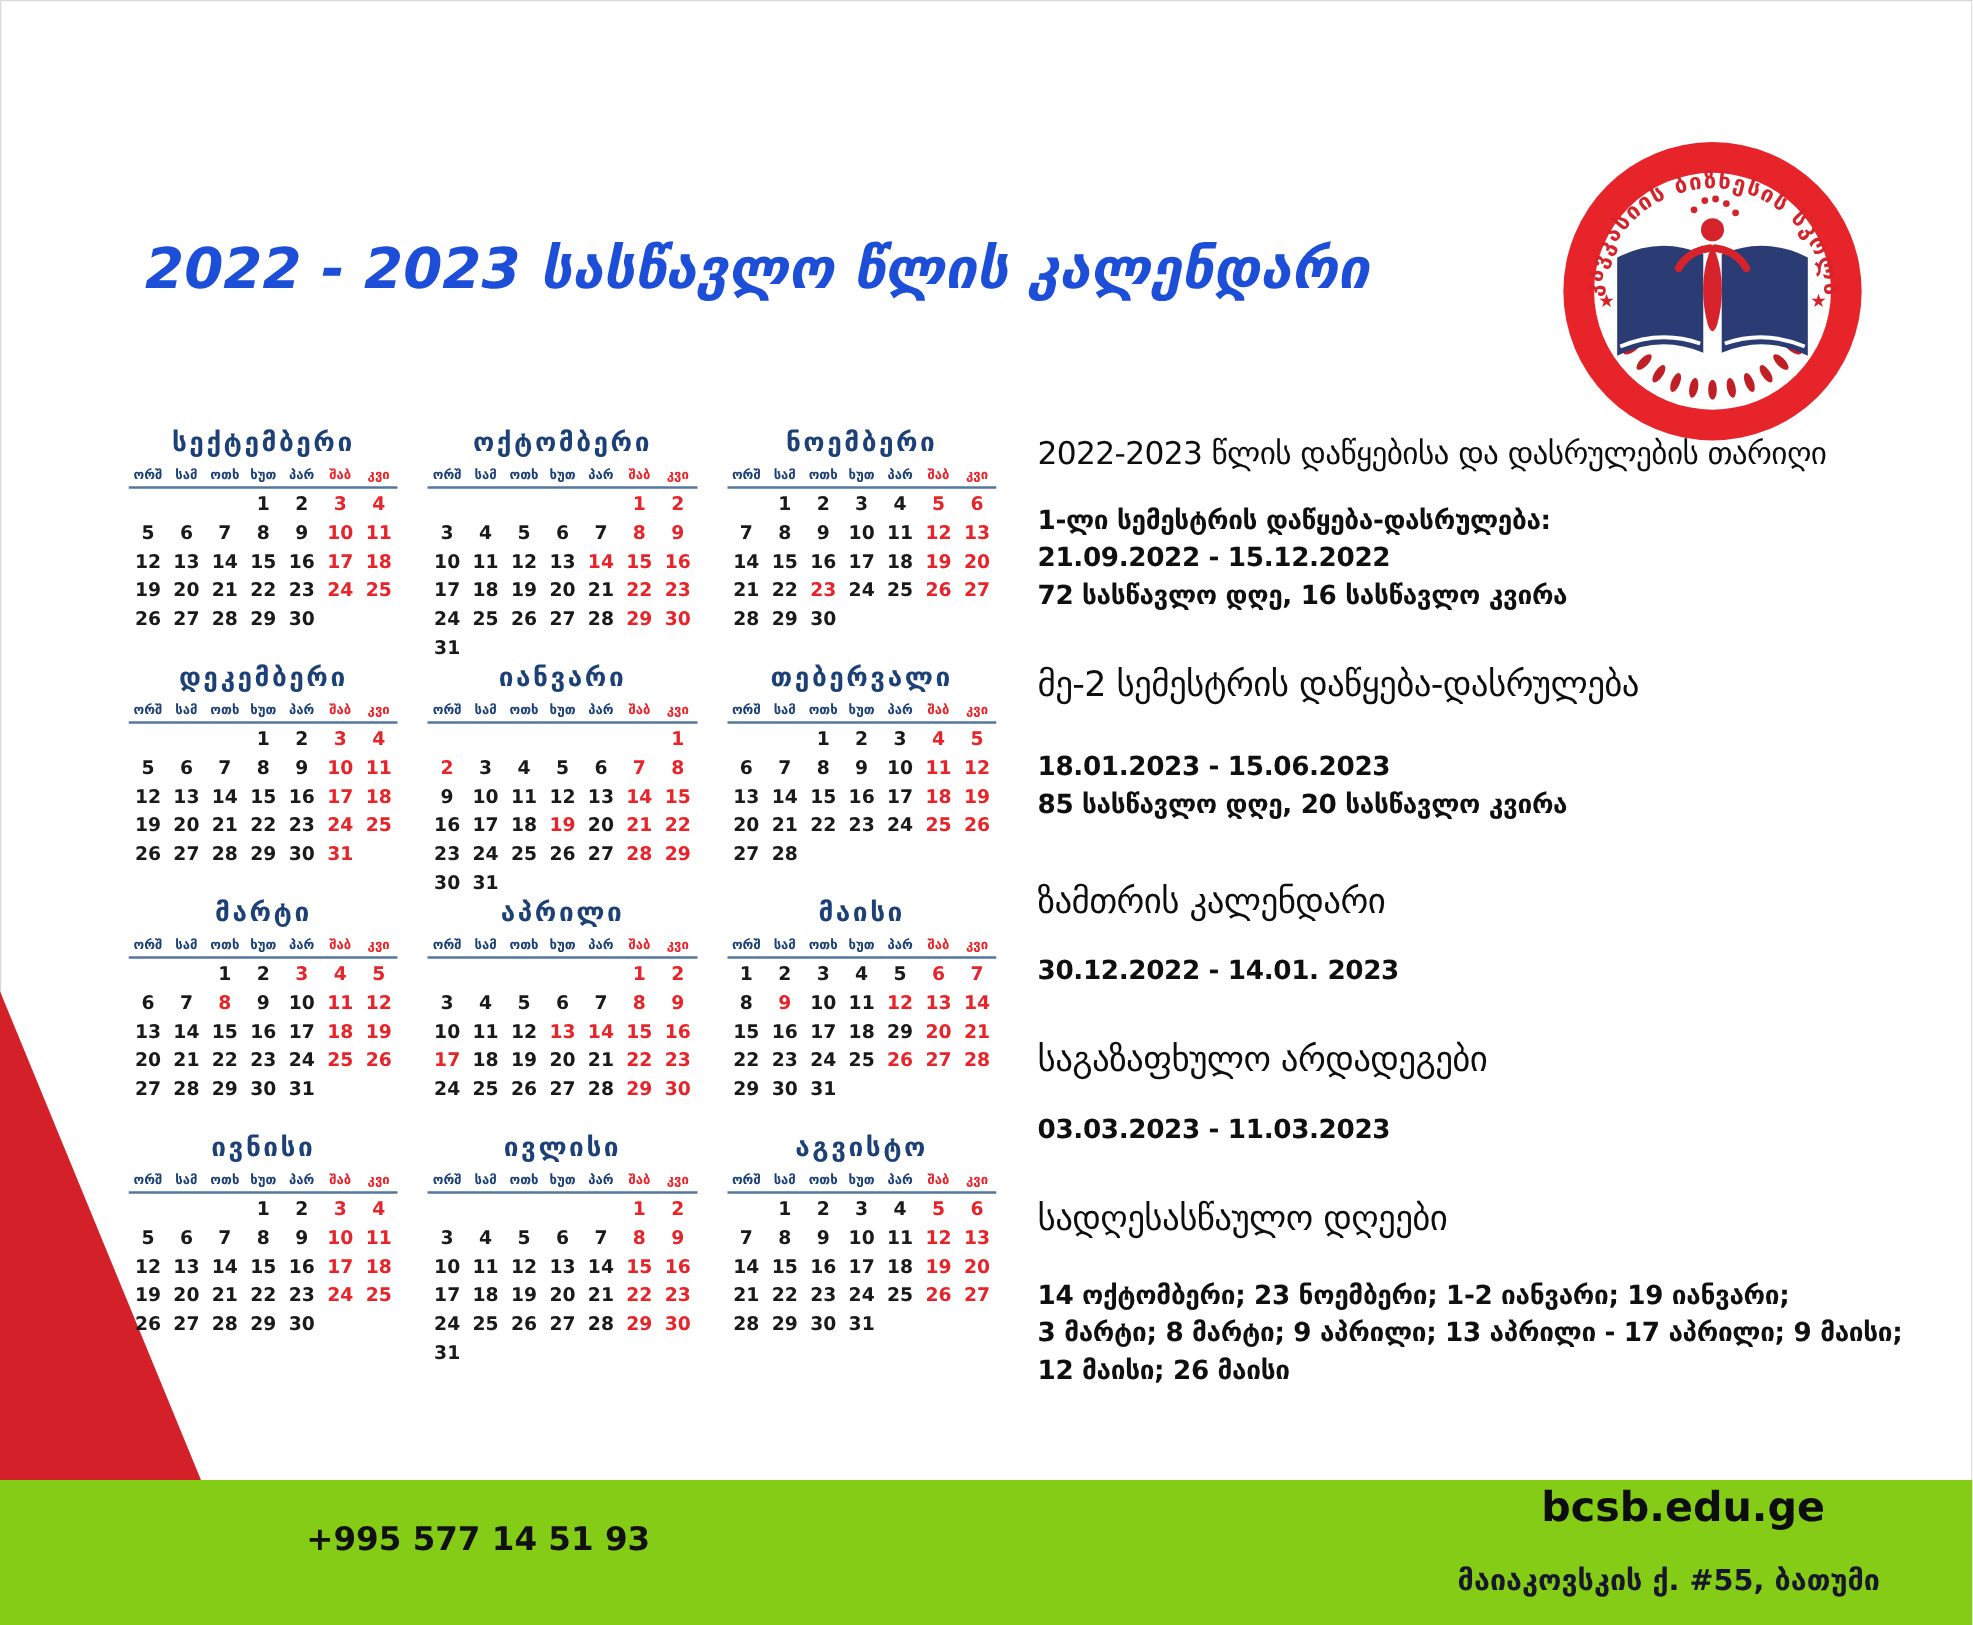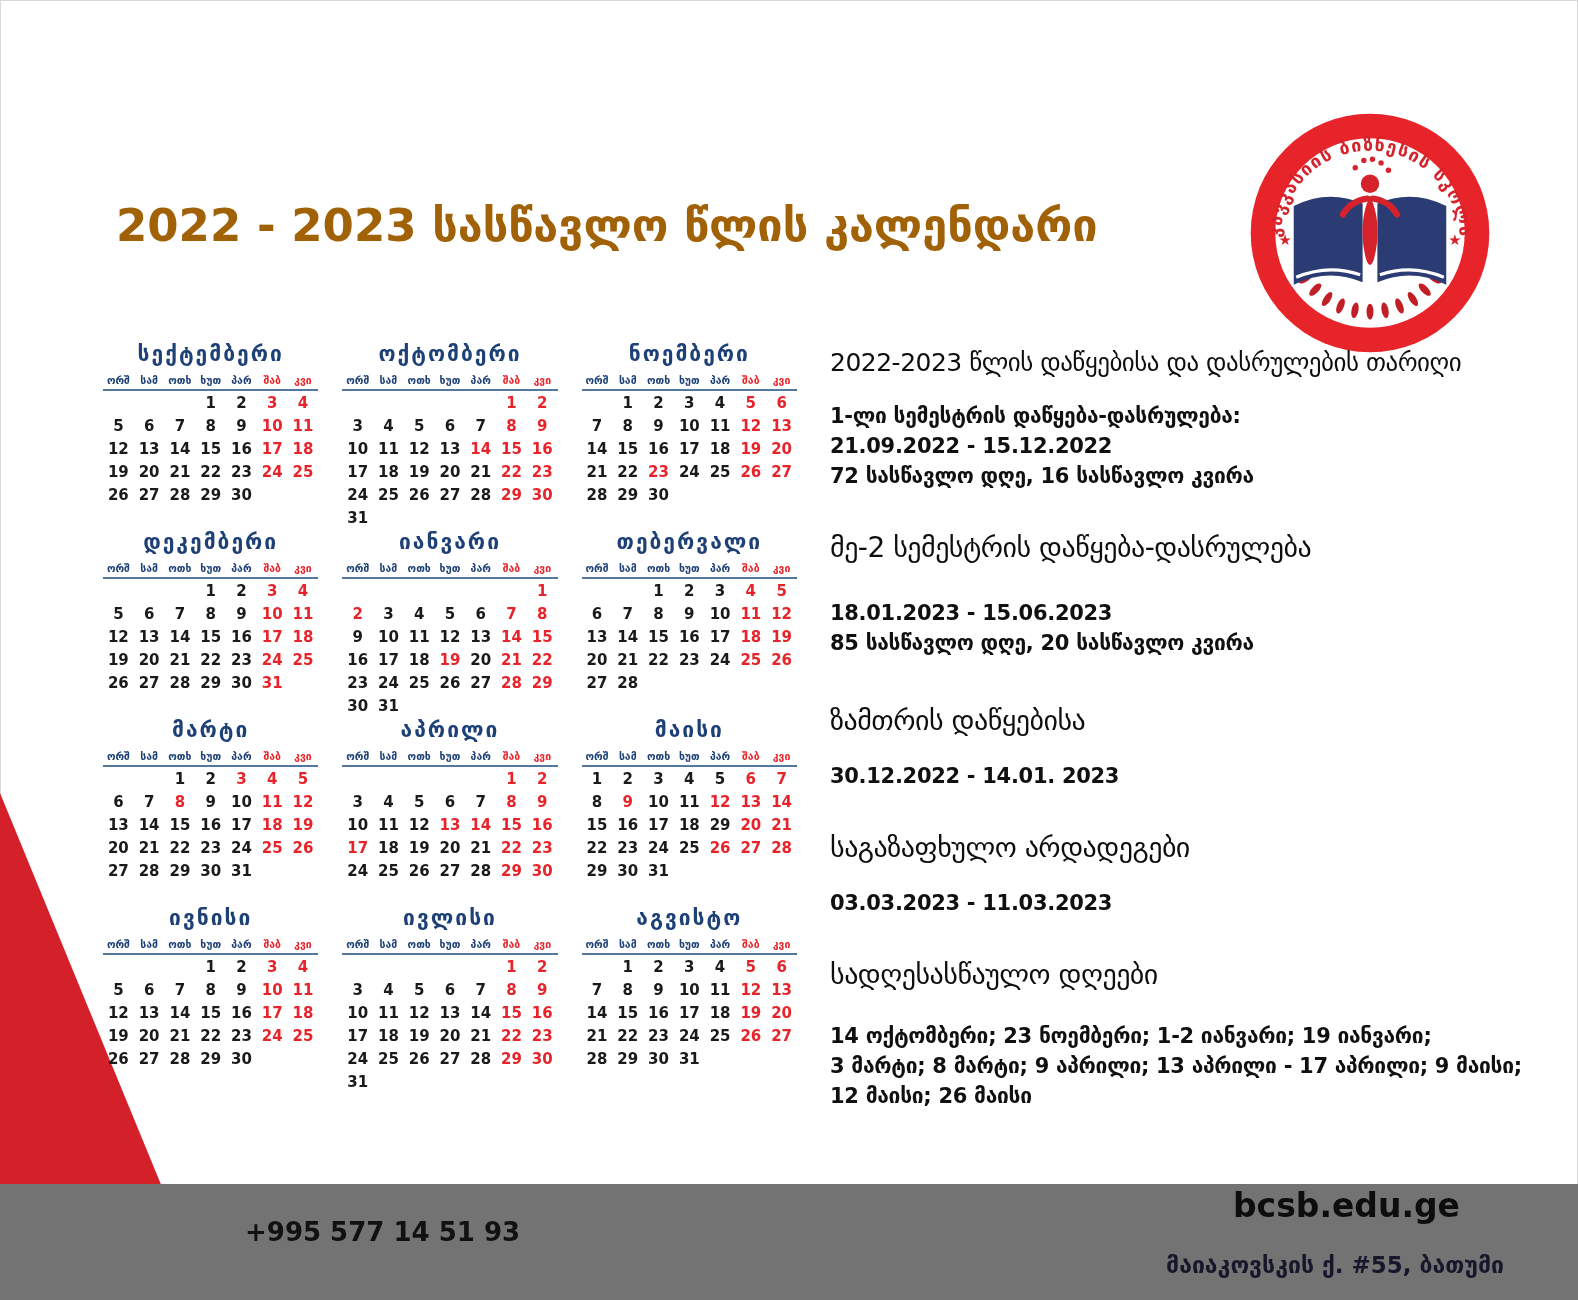--- a/index.html
+++ b/index.html
@@ -1,22 +1,22 @@
 <!DOCTYPE html>
 <html><head>
 <meta charset="utf-8">
 <style>
   html,body{margin:0;padding:0;}
   body{width:1578px;height:1300px;position:relative;background:#fff;overflow:hidden;
        font-family:"DejaVu Sans", sans-serif;}
   .frame{position:absolute;inset:0;border:1px solid #d9d9d9;pointer-events:none;}
 
   
-  .main-title{position:absolute;left:116px;top:199px;font-size:45px;font-weight:bold;
-              color:#a16207;letter-spacing:0px;white-space:nowrap;}
+  .main-title{position:absolute;left:116px;top:188px;font-size:45px;font-weight:bold;
+              color:#1d4ed8;letter-spacing:0px;white-space:nowrap;font-style:italic;}
 
   
   .logo{position:absolute;left:1243px;top:110px;width:254px;height:246px;}
 
   
   .cal-grid{position:absolute;left:103px;top:342px;width:694px;
             display:grid;grid-template-columns:repeat(3,1fr);grid-template-rows:repeat(4,188px);
             column-gap:24px;z-index:2;}
   .month{width:100%;}
   .month-title{text-align:center;color:#1d4076;font-weight:bold;font-size:21px;
@@ -37,21 +37,21 @@
   .sec:first-child .sec-h{font-size:25px;}
   .sec-line{font-size:21px;font-weight:bold;color:#101010;line-height:1.43;letter-spacing:-0.3px;}
   .sec:nth-child(2){margin-bottom:46px;}
   .sec:nth-child(2) .sec-h{margin-bottom:34px;}
   .sec:nth-child(5){margin-bottom:50px;}
   .sec:nth-child(5) .sec-h{margin-bottom:30px;}
 
   
   .wedge{position:absolute;left:0;top:793px;width:162px;height:394px;z-index:1;
          background:#d42029;clip-path:polygon(0 0,0 100%,100% 100%);}
-  .footer{position:absolute;left:0;bottom:0;width:1578px;height:116px;background:#737373;z-index:3;text-align:right;}
+  .footer{position:absolute;left:0;bottom:0;width:1578px;height:116px;background:#84cc16;z-index:3;text-align:right;}
   .phone{position:absolute;left:245px;top:33px;font-size:26px;font-weight:bold;color:#111;}
   .website{position:absolute;right:118px;top:2px;font-size:33px;font-weight:bold;color:#0d0d0d;}
   .address{position:absolute;right:74px;top:68px;font-size:23px;font-weight:bold;color:#17172c;}
 </style>
 </head>
 <body>
 
 <div class="frame"></div>
 
 <div class="main-title">2022 - 2023 სასწავლო წლის კალენდარი</div>
@@ -821,21 +821,21 @@
       <div class="sec-line">1-ლი სემესტრის დაწყება-დასრულება:</div>
       <div class="sec-line">21.09.2022 - 15.12.2022</div>
       <div class="sec-line">72 სასწავლო დღე, 16 სასწავლო კვირა</div>
     </div>
     <div class="sec">
       <div class="sec-h">მე-2 სემესტრის დაწყება-დასრულება</div>
       <div class="sec-line">18.01.2023 - 15.06.2023</div>
       <div class="sec-line">85 სასწავლო დღე, 20 სასწავლო კვირა</div>
     </div>
     <div class="sec">
-      <div class="sec-h">ზამთრის დაწყებისა</div>
+      <div class="sec-h">ზამთრის კალენდარი</div>
       <div class="sec-line">30.12.2022 - 14.01. 2023</div>
     </div>
     <div class="sec">
       <div class="sec-h">საგაზაფხულო არდადეგები</div>
       <div class="sec-line">03.03.2023 - 11.03.2023</div>
     </div>
     <div class="sec">
       <div class="sec-h">სადღესასწაულო დღეები</div>
       <div class="sec-line">14 ოქტომბერი; 23 ნოემბერი; 1-2 იანვარი; 19 იანვარი;</div>
       <div class="sec-line">3 მარტი; 8 მარტი; 9 აპრილი;  13 აპრილი - 17 აპრილი; 9 მაისი;</div>

